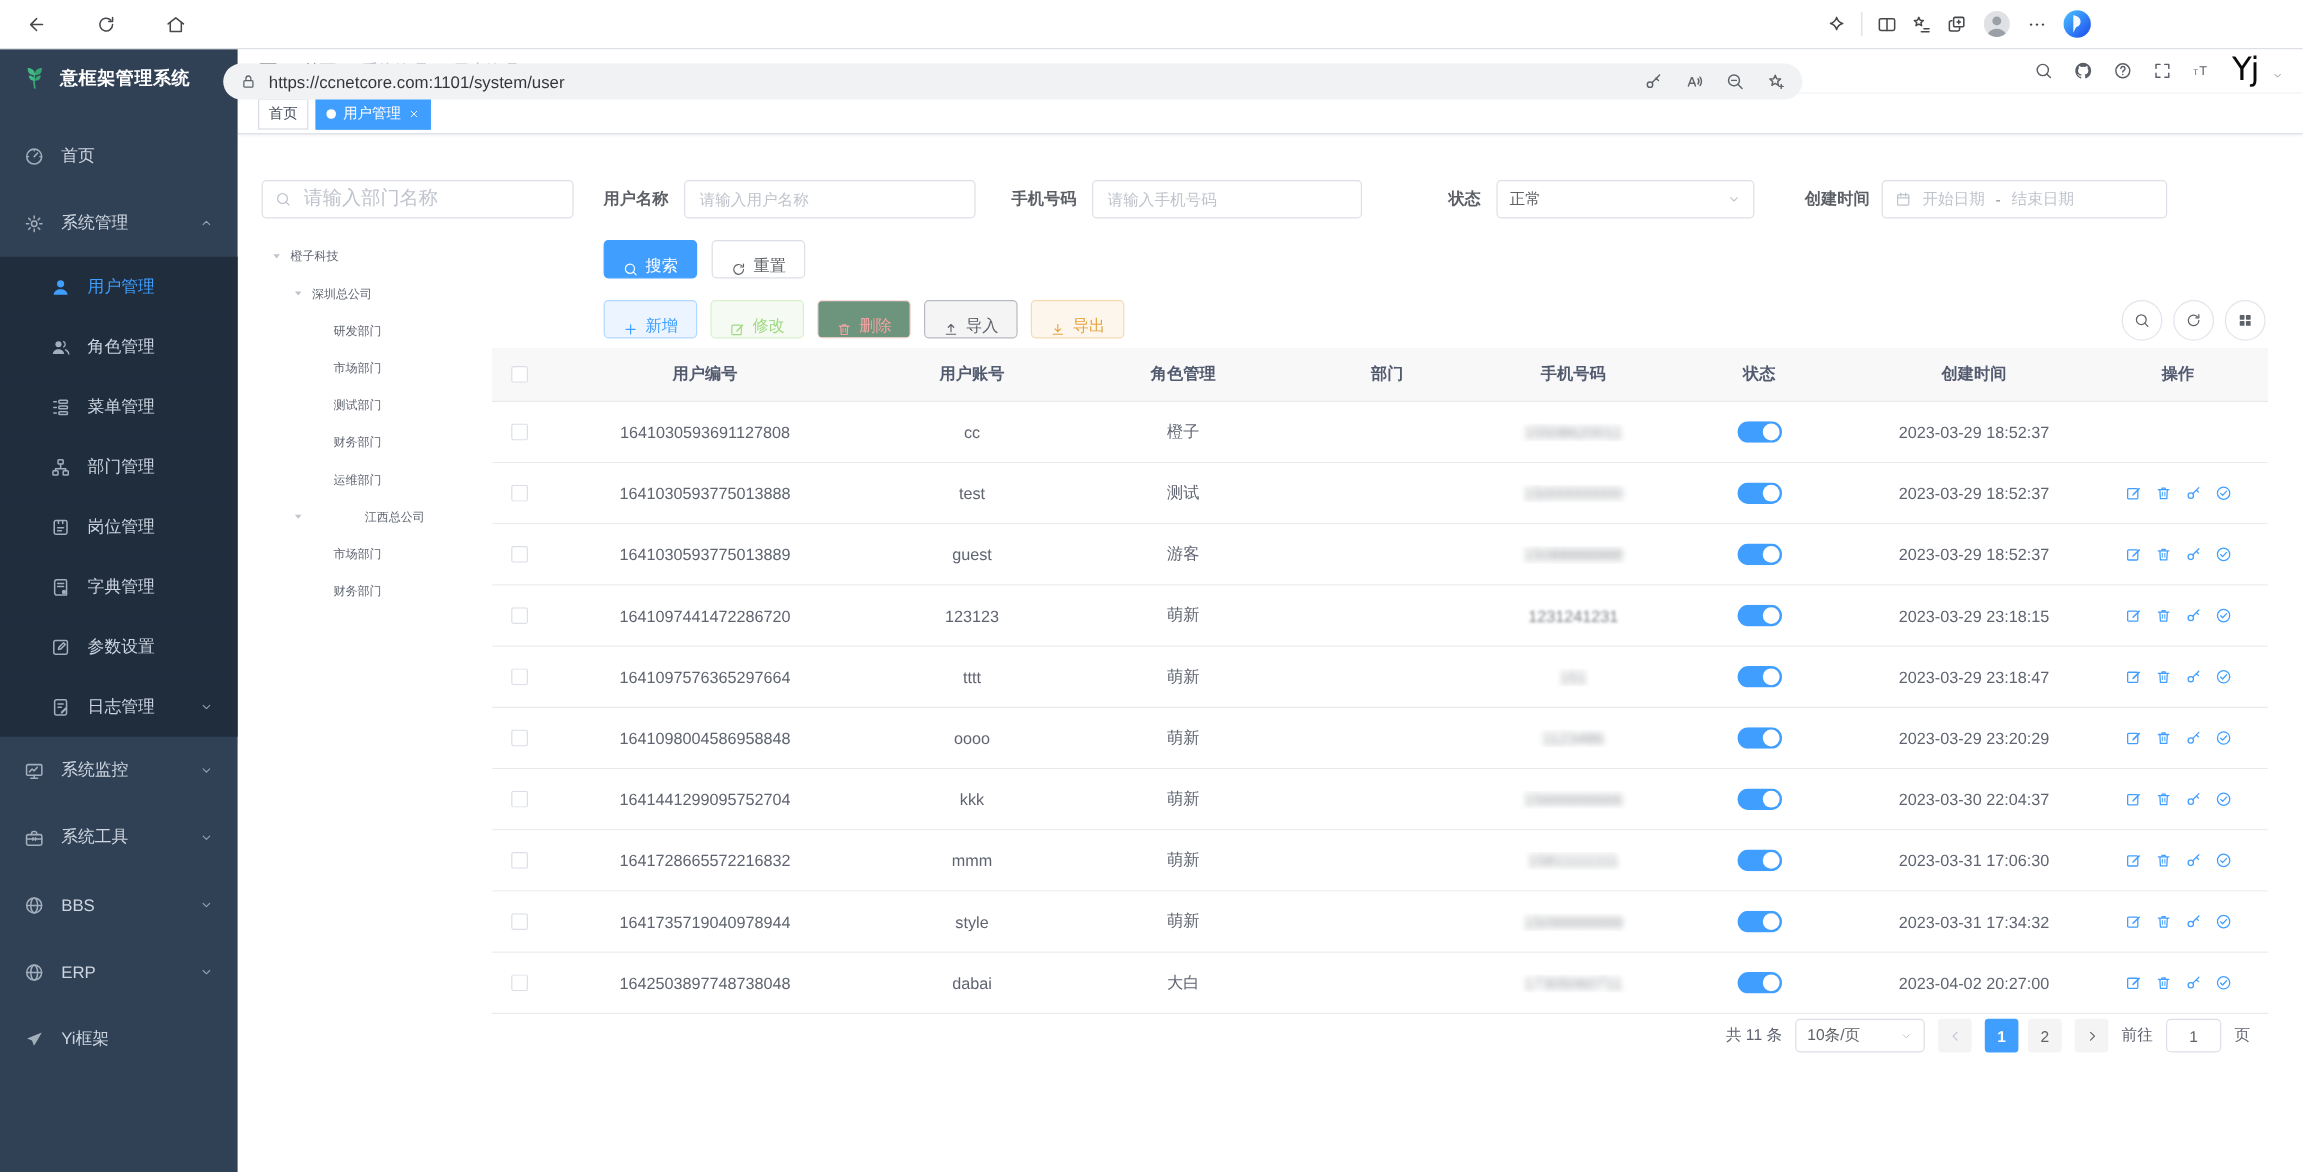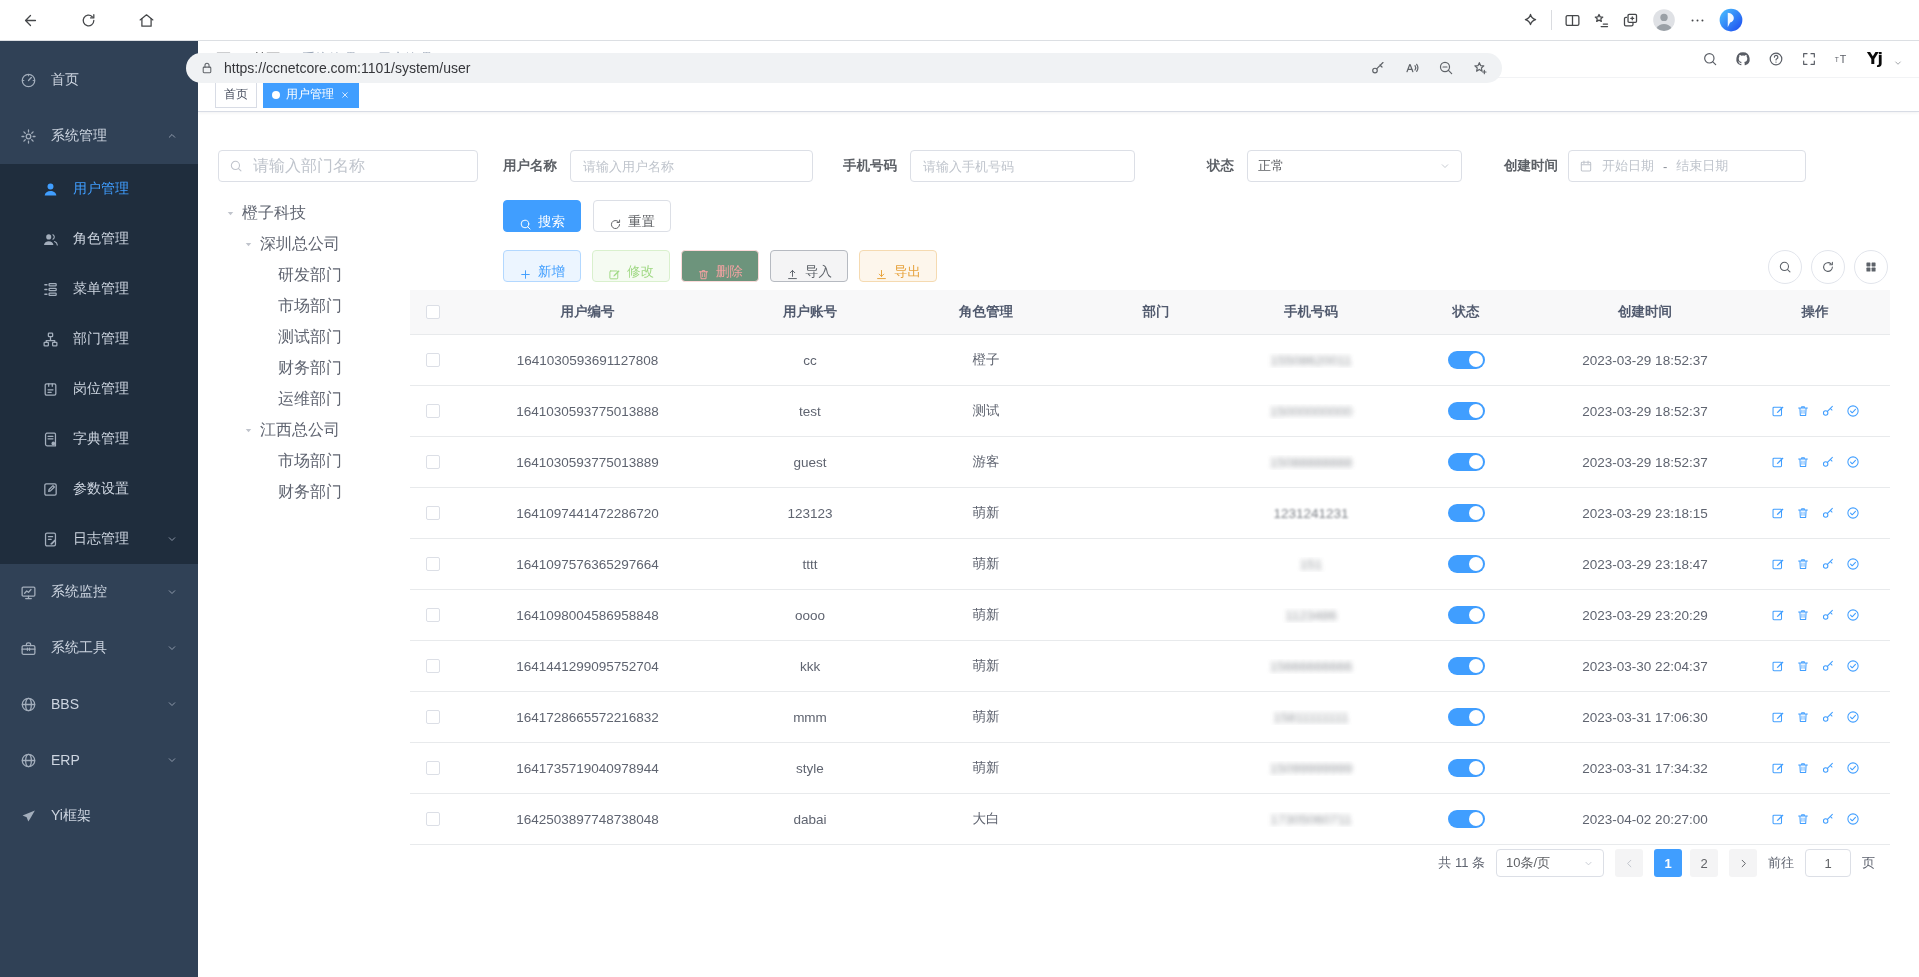--- a/index.html
+++ b/index.html
@@ -34,37 +34,37 @@
   .m-caret{margin-left:auto;font-size:12px;color:#98a3b3;display:flex;}
   
   #app-header{position:absolute;left:198px;top:40px;right:0;height:38px;background:#fff;display:flex;align-items:center;padding:0 16px;border-bottom:1px solid #f2f3f5;box-sizing:border-box;z-index:20;}
   .fold{font-size:19px;color:#3a3f45;margin-right:20px;display:flex;cursor:pointer;}
   .crumb{font-size:13.5px;display:flex;align-items:center;}
   .crumb .c-first{color:#303133;cursor:pointer;}
   .crumb .sep{color:#b7bdc7;margin:0 9px;}
   .crumb .c-rest{color:#99a4b5;}
   .header-right{margin-left:auto;display:flex;align-items:center;gap:17px;color:#5a5e66;font-size:16px;}
   .header-right .hi{display:flex;cursor:pointer;}
-  .avatar-logo{color:#0a0a0a;font-weight:700;font-size:16px;letter-spacing:-1px;cursor:pointer;font-family:"DejaVu Sans",sans-serif;}
+  .avatar-logo{color:#0a0a0a;font-weight:400;font-size:27px;letter-spacing:-1px;cursor:pointer;font-family:"DejaVu Sans",sans-serif;}
   .av-caret{font-size:10px;color:#83878d;display:flex;margin-left:-6px;margin-top:8px;cursor:pointer;}
   
   #tab-bar{position:absolute;left:198px;top:78px;right:0;height:34px;background:#fff;border-bottom:1px solid #d8dce5;display:flex;align-items:center;padding-left:17px;gap:6px;box-sizing:border-box;box-shadow:0 1px 3px rgba(0,21,41,.06);z-index:19;}
   .tag{height:26px;display:inline-flex;align-items:center;padding:0 8px;border:1px solid #d8dce5;background:#fff;color:#495060;font-size:12px;gap:6px;cursor:pointer;box-sizing:border-box;}
   .tag.active{background:#409eff;border-color:#409eff;color:#fff;}
   .tdot{width:8px;height:8px;border-radius:50%;background:#fff;flex:none;}
   .tclose{font-size:10px;display:flex;}
   
   #main{position:absolute;left:198px;top:112px;right:0;bottom:0;background:#fff;}
   
   #dept-panel{position:absolute;left:20px;top:38px;width:260px;}
   .tree-search{height:32px;border:1px solid #dcdfe6;border-radius:4px;display:flex;align-items:center;padding:0 10px;gap:8px;color:#c0c4cc;font-size:14px;box-sizing:border-box;background:#fff;}
   .tree-search input{border:none;outline:none;flex:1;font-size:16px;color:#606266;background:transparent;font-family:inherit;}
   input::placeholder{color:#bfc4cc;}
   #dept-tree{margin-top:16px;}
-  .tnode{height:31px;display:flex;align-items:center;font-size:16px;color:#5f6470;cursor:pointer;white-space:nowrap;}
+  .tnode{height:31px;display:flex;align-items:center;font-size:10px;color:#5f6470;cursor:pointer;white-space:nowrap;}
   .tcaret{width:24px;display:flex;justify-content:center;color:#c0c4cc;font-size:11px;flex:none;}
   
   #filter-row{position:absolute;left:305px;top:38px;height:32px;display:flex;align-items:center;white-space:nowrap;}
   .f-label{font-size:13.5px;font-weight:bold;color:#5c6066;margin-right:13px;}
   .f-input{height:32px;border:1px solid #dcdfe6;border-radius:4px;padding:0 12px;font-size:13px;color:#606266;box-sizing:border-box;outline:none;font-family:inherit;}
   .f-select{height:32px;border:1px solid #dcdfe6;border-radius:4px;box-sizing:border-box;display:flex;align-items:center;justify-content:space-between;padding:0 10px;color:#606266;font-size:13px;cursor:pointer;background:#fff;}
   .f-select .sc{color:#c0c4cc;font-size:12px;display:flex;}
   .f-range{height:32px;border:1px solid #dcdfe6;border-radius:4px;box-sizing:border-box;display:flex;align-items:center;gap:9px;padding:0 10px;font-size:13px;color:#bfc4cc;background:#fff;cursor:pointer;}
   .f-range .cal{color:#c0c4cc;font-size:14px;display:flex;}
   .f-range .rsep{color:#8a9099;}
@@ -217,20 +217,32 @@
             </linearGradient>
           </defs>
           <circle cx="12" cy="12" r="10.5" fill="url(#cplg)"></circle>
           <path d="M9 5.2c3.2.4 5.6 2 5.6 5 0 2.2-1.5 3.6-3.4 4.2l-2.2 4.4V5.2z" fill="#fff" opacity="0.95"></path>
         </svg>
       </span>
     </div>
 </div>
 
 <aside id="sidebar">
+  <div id="logo">
+    <span class="leaf">
+        <svg viewBox="0 0 24 24" width="1em" height="1em">
+          <path d="M12 21c-1-5-1-9 0-13" stroke="#3aa876" stroke-width="1.6" fill="none" stroke-linecap="round"></path>
+          <path d="M12 9C12 5 9.5 3 5.5 3c0 4.5 2 6.5 6.5 6.5z" fill="#42b983"></path>
+          <path d="M12 9c0-4 2.5-6 6.5-6 0 4.5-2 6.5-6.5 6.5z" fill="#36a372"></path>
+          <path d="M12 14.2c-.5-3-2.5-4.5-5.5-4.5.3 3.4 2 4.8 5.5 4.7z" fill="#42b983"></path>
+          <path d="M12 14.2c.5-3 2.5-4.5 5.5-4.5-.3 3.4-2 4.8-5.5 4.7z" fill="#36a372"></path>
+        </svg>
+      </span>
+    <span class="title">意框架管理系统</span>
+  </div>
   <nav id="sidebar-menu">
       <div class="m-item top">
         <span class="mi">
           <svg viewBox="0 0 24 24" width="1em" height="1em" fill="none" stroke="currentColor" stroke-width="1.8" stroke-linecap="round" stroke-linejoin="round">
             <circle cx="12" cy="12" r="8.8"></circle>
             <path d="m12 12 4-4.2"></path>
             <path d="M12 5.5V4M5.5 12H4M20 12h-1.5" stroke-width="1.3"></path>
           </svg>
         </span>
         <span>首页</span>
@@ -515,21 +527,21 @@
           <span>测试部门</span>
         </div>
         <div class="tnode" style="padding-left:36px;">
           <span class="tcaret"></span>
           <span>财务部门</span>
         </div>
         <div class="tnode" style="padding-left:36px;">
           <span class="tcaret"></span>
           <span>运维部门</span>
         </div>
-        <div class="tnode" style="padding-left:18px;">
+        <div class="tnode" style="padding-left:18px;gap:44px;">
           <span class="tcaret">
             <svg viewBox="0 0 24 24" width="1em" height="1em" fill="none" stroke="currentColor" stroke-width="1.8" stroke-linecap="round" stroke-linejoin="round">
               <path d="M6 8.5h12L12 16z" fill="currentColor" stroke="none"></path>
             </svg>
           </span>
           <span>江西总公司</span>
         </div>
         <div class="tnode" style="padding-left:36px;">
           <span class="tcaret"></span>
           <span>市场部门</span>

